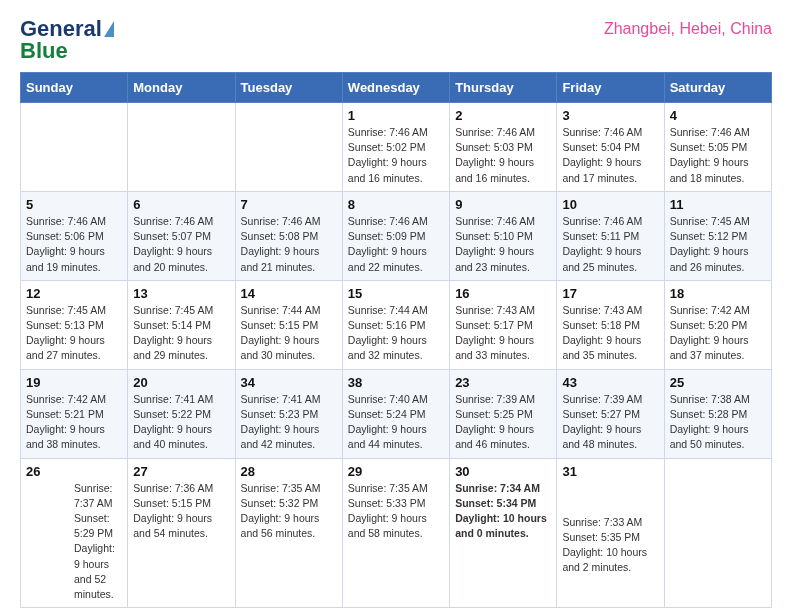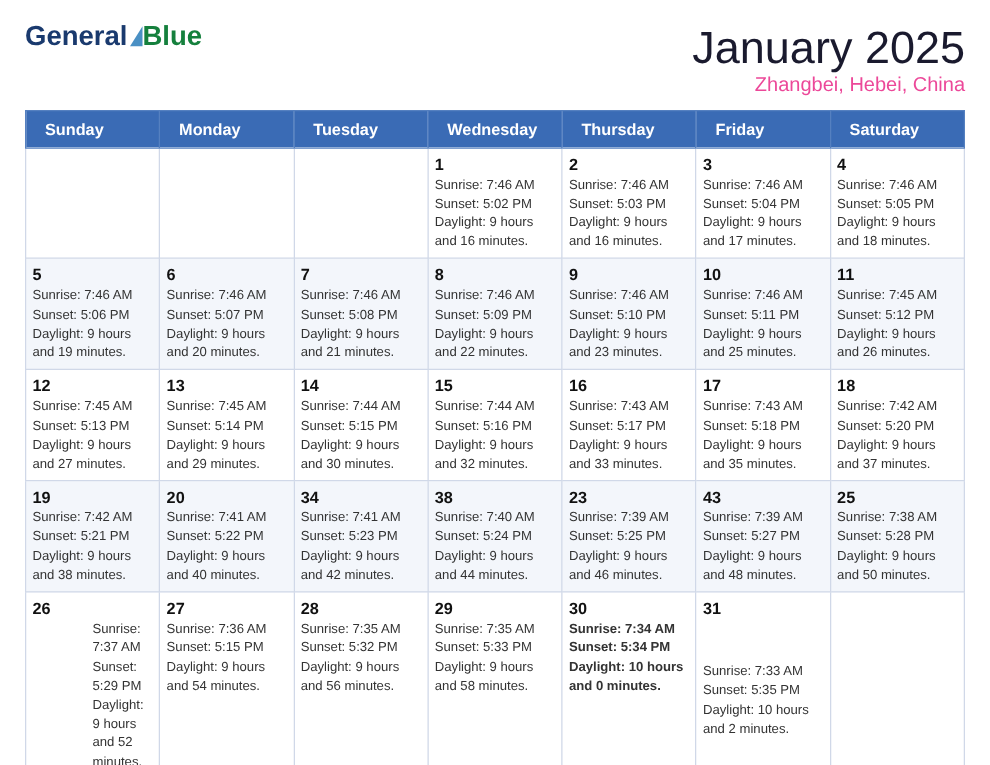--- a/index.html
+++ b/index.html
@@ -16,21 +16,21 @@
       padding: 18px 20px 18px 20px;
     }
     .header {
       display: flex;
       align-items: flex-start;
       justify-content: space-between;
       margin-bottom: 10px;
     }
     .logo {
       display: flex;
-      flex-direction: row;
+      flex-direction: column;
       align-items: flex-start;
     }
     .logo-text {
       font-size: 22px;
       font-weight: bold;
       color: #1a3a6e;
       line-height: 1;
     }
     .logo-triangle {
       display: inline-block;
@@ -58,21 +58,21 @@
     .calendar {
       width: 100%;
       border-collapse: collapse;
       table-layout: fixed;
     }
     .calendar thead tr th {
       background: #3a6bb5;
       color: #fff;
       font-size: 13px;
       font-weight: bold;
-      padding: 7px 15px;
+      padding: 7px 5px;
       text-align: left;
       border: 1px solid #5580c0;
     }
     .calendar tbody tr td {
       border: 1px solid #d0d8e8;
       vertical-align: top;
       padding: 5px 5px 5px 5px;
       font-size: 11px;
       color: #222;
       min-height: 80px;
@@ -103,21 +103,20 @@
 <div class="page">
   <div class="header">
     <div class="logo">
       <div style="display:flex;align-items:center;">
         <span class="logo-text">General</span>
         <span class="logo-triangle"></span>
       </div>
       <span class="logo-text" style="color:#15803d;font-size:22px;">Blue</span>
     </div>
     <div class="title-block">
-      <div class="month-title">January 2025</div>
       <div class="location">Zhangbei, Hebei, China</div>
     </div>
   </div>
 
   <table class="calendar">
     <thead>
       <tr>
       <th>Sunday</th>
           <th>Monday</th>
           <th>Tuesday</th>

